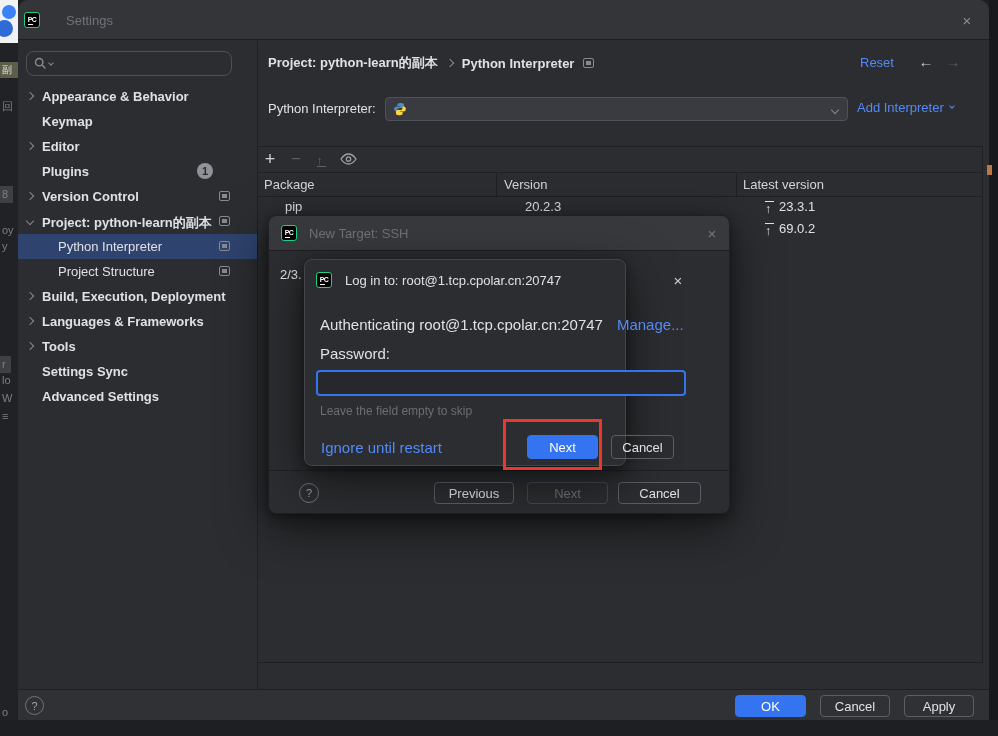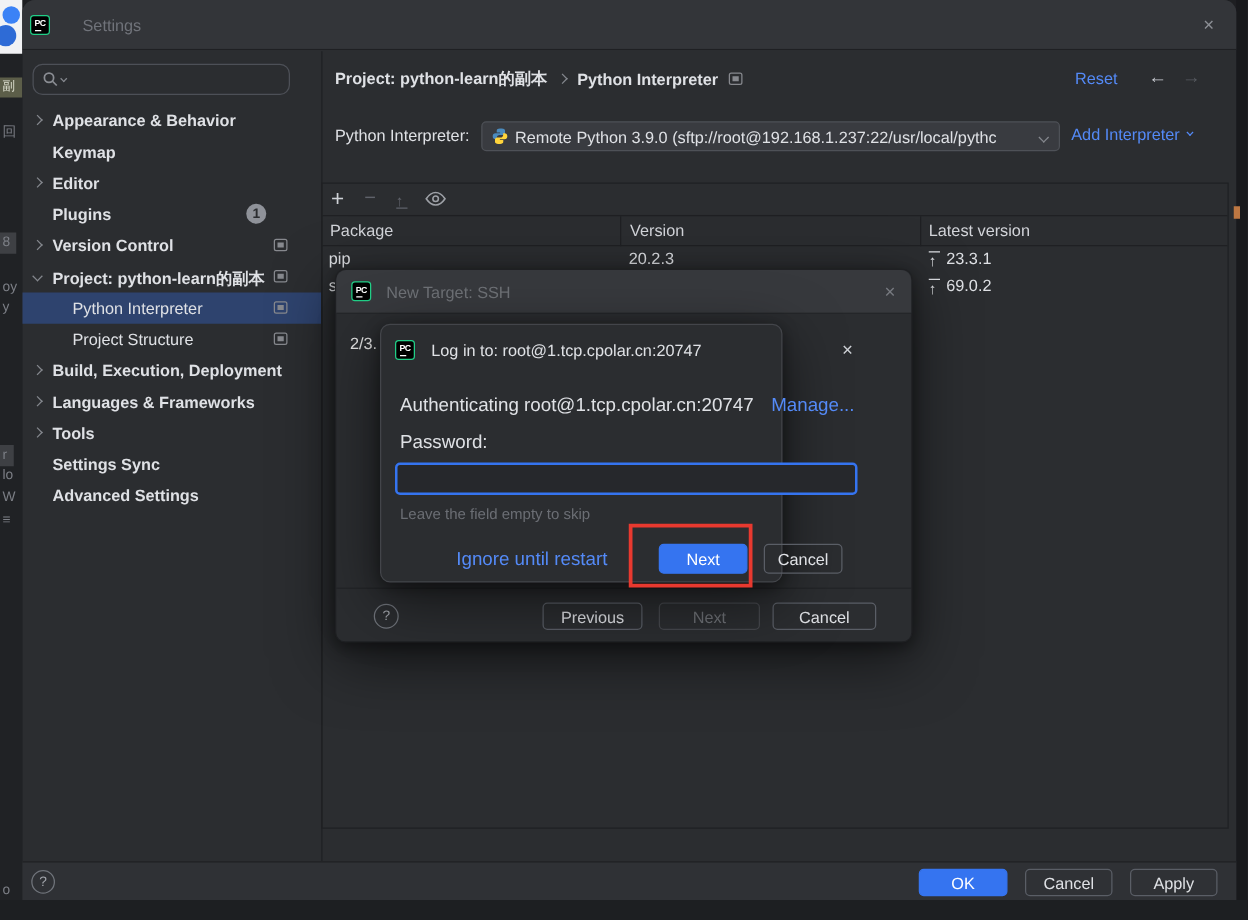--- a/index.html
+++ b/index.html
@@ -76,21 +76,21 @@
   .up-glyph::before { content:"↑"; position:absolute; left:1px; bottom:-2px; font-size:12px; line-height:12px; }
   .up-glyph.bar-bottom::after { content:""; position:absolute; left:1px; bottom:-2px; width:9px; height:1.5px; background:currentColor; }
   .up-glyph.bar-top::after { content:""; position:absolute; left:1px; top:0; width:9px; height:1.5px; background:currentColor; }
   .upload-ico { left:313px; top:146px; width:16px; color:#5f626a; z-index:4;}
   .eye-ico { left:338px; top:146px; width:20px; color:#9da0a6; z-index:4;}
   .pkg-header { position:absolute; left:0; top:26px; width:724px; height:24px; border-bottom:1px solid #1f2023; }
   .pkg-header .hdr { position:absolute; top:4px; font-size:13px; color:#d2d4d9; }
   .col-line { position:absolute; top:26px; width:1px; height:24px; background:#1f2023; }
   .pkg-rows { left:257px; top:196px; width:724px; z-index:3; }
   .pkg-row { position:absolute; left:0; width:724px; height:22px; }
-  .pkg-row .cell { position:absolute; top:3px; font-size:13px; color:#dfe1e5; white-space:nowrap; }
+  .pkg-row .cell { position:absolute; top:3px; font-size:13px; color:#dfe1e5; white-space:nowrap;margin-left:22px; }
   .latest-cell { display:flex; align-items:center; gap:4px; color:#c2c5ca; }
   .latest-cell .num { color:#dfe1e5; font-size:13px; }
 
   
   .footer { left:18px; top:689px; width:971px; height:31px; background:#2f3135; border-top:1px solid #1f2023; z-index:3; }
   .help-circle { position:absolute; width:19px; height:19px; border:1.5px solid #70747b; border-radius:50%; color:#a0a4aa; font-size:11px; display:flex; align-items:center; justify-content:center; }
   .btn { position:absolute; height:22px; border-radius:4px; font-size:13px; display:flex; align-items:center; justify-content:center; color:#dfe1e5; border:1px solid #5a5e66; background:transparent; cursor:default;}
   .btn.primary { background:#3574f0; border-color:#3574f0; color:#ffffff; }
   .btn.disabled { border-color:#46484d; color:#6e7176; }
 
@@ -220,21 +220,20 @@
   <span class="abs reset-link">Reset</span>
   <span class="abs nav-arrow nav-back">←</span>
   <span class="abs nav-arrow nav-fwd">→</span>
 
   <span class="abs interp-label">Python Interpreter:</span>
   <div class="abs interp-select">
     <svg width="14" height="14" viewBox="0 0 16 16">
       <path fill="#4b8bbe" d="M7.9 1C6 1 5 1.8 5 3v1.6h3.1v.6H3.9C2.3 5.2 1.3 6.3 1.3 8s1 2.8 2.6 2.8h1.2V9.2c0-1.3 1.1-2.4 2.4-2.4h3.1c1.1 0 2-.9 2-2V3c0-1.2-1.3-2-2.9-2H7.9z"></path>
       <path fill="#ffd43b" d="M8.1 15c1.9 0 2.9-.8 2.9-2v-1.6H7.9v-.6h4.2c1.6 0 2.6-1.1 2.6-2.8s-1-2.8-2.6-2.8h-1.2v1.6c0 1.3-1.1 2.4-2.4 2.4H5.4c-1.1 0-2 .9-2 2V13c0 1.2 1.3 2 2.9 2h1.8z"></path>
     </svg>
-    <span class="interp-value">Remote Python 3.9.0 (sftp://root@192.168.1.237:22/usr/local/pythc</span>
     <span class="chev down sel-chev"></span>
   </div>
   <div class="abs add-interp">
     <span>Add Interpreter</span>
     <span class="chev down tiny blue" style="margin-top:-3px;"></span>
   </div>
 
   <div class="abs pkg-panel">
     <div class="pkg-toolbar"></div>
     <div class="pkg-header">
@@ -304,20 +303,20 @@
       </span>
     <span class="login-title">Log in to: root@1.tcp.cpolar.cn:20747</span>
     <span class="close-x" style="left:364px; top:11px; color:#cdd0d5;">×</span>
     <div class="login-text" style="left:15px; top:56px; display:flex; gap:14px;">
       <span>Authenticating root@1.tcp.cpolar.cn:20747</span>
       <span class="link">Manage...</span>
     </div>
     <span class="login-text" style="left:15px; top:85px;">Password:</span>
     <input type="password" class="pwd-input" value="" style="">
     <span class="hint">Leave the field empty to skip</span>
-    <span class="login-text link" style="left:16px; top:179px;margin-left:44px;">Ignore until restart</span>
+    <span class="login-text link" style="left:16px; top:179px;">Ignore until restart</span>
     <button class="btn primary" style="left:222px; top:175px; width:71px; height:24px;">Next</button>
     <button class="btn" style="left:306px; top:175px; width:63px; height:24px;">Cancel</button>
   </div>
 
   <div class="abs annotation"></div>
 
 </div>
 
 </body></html>

